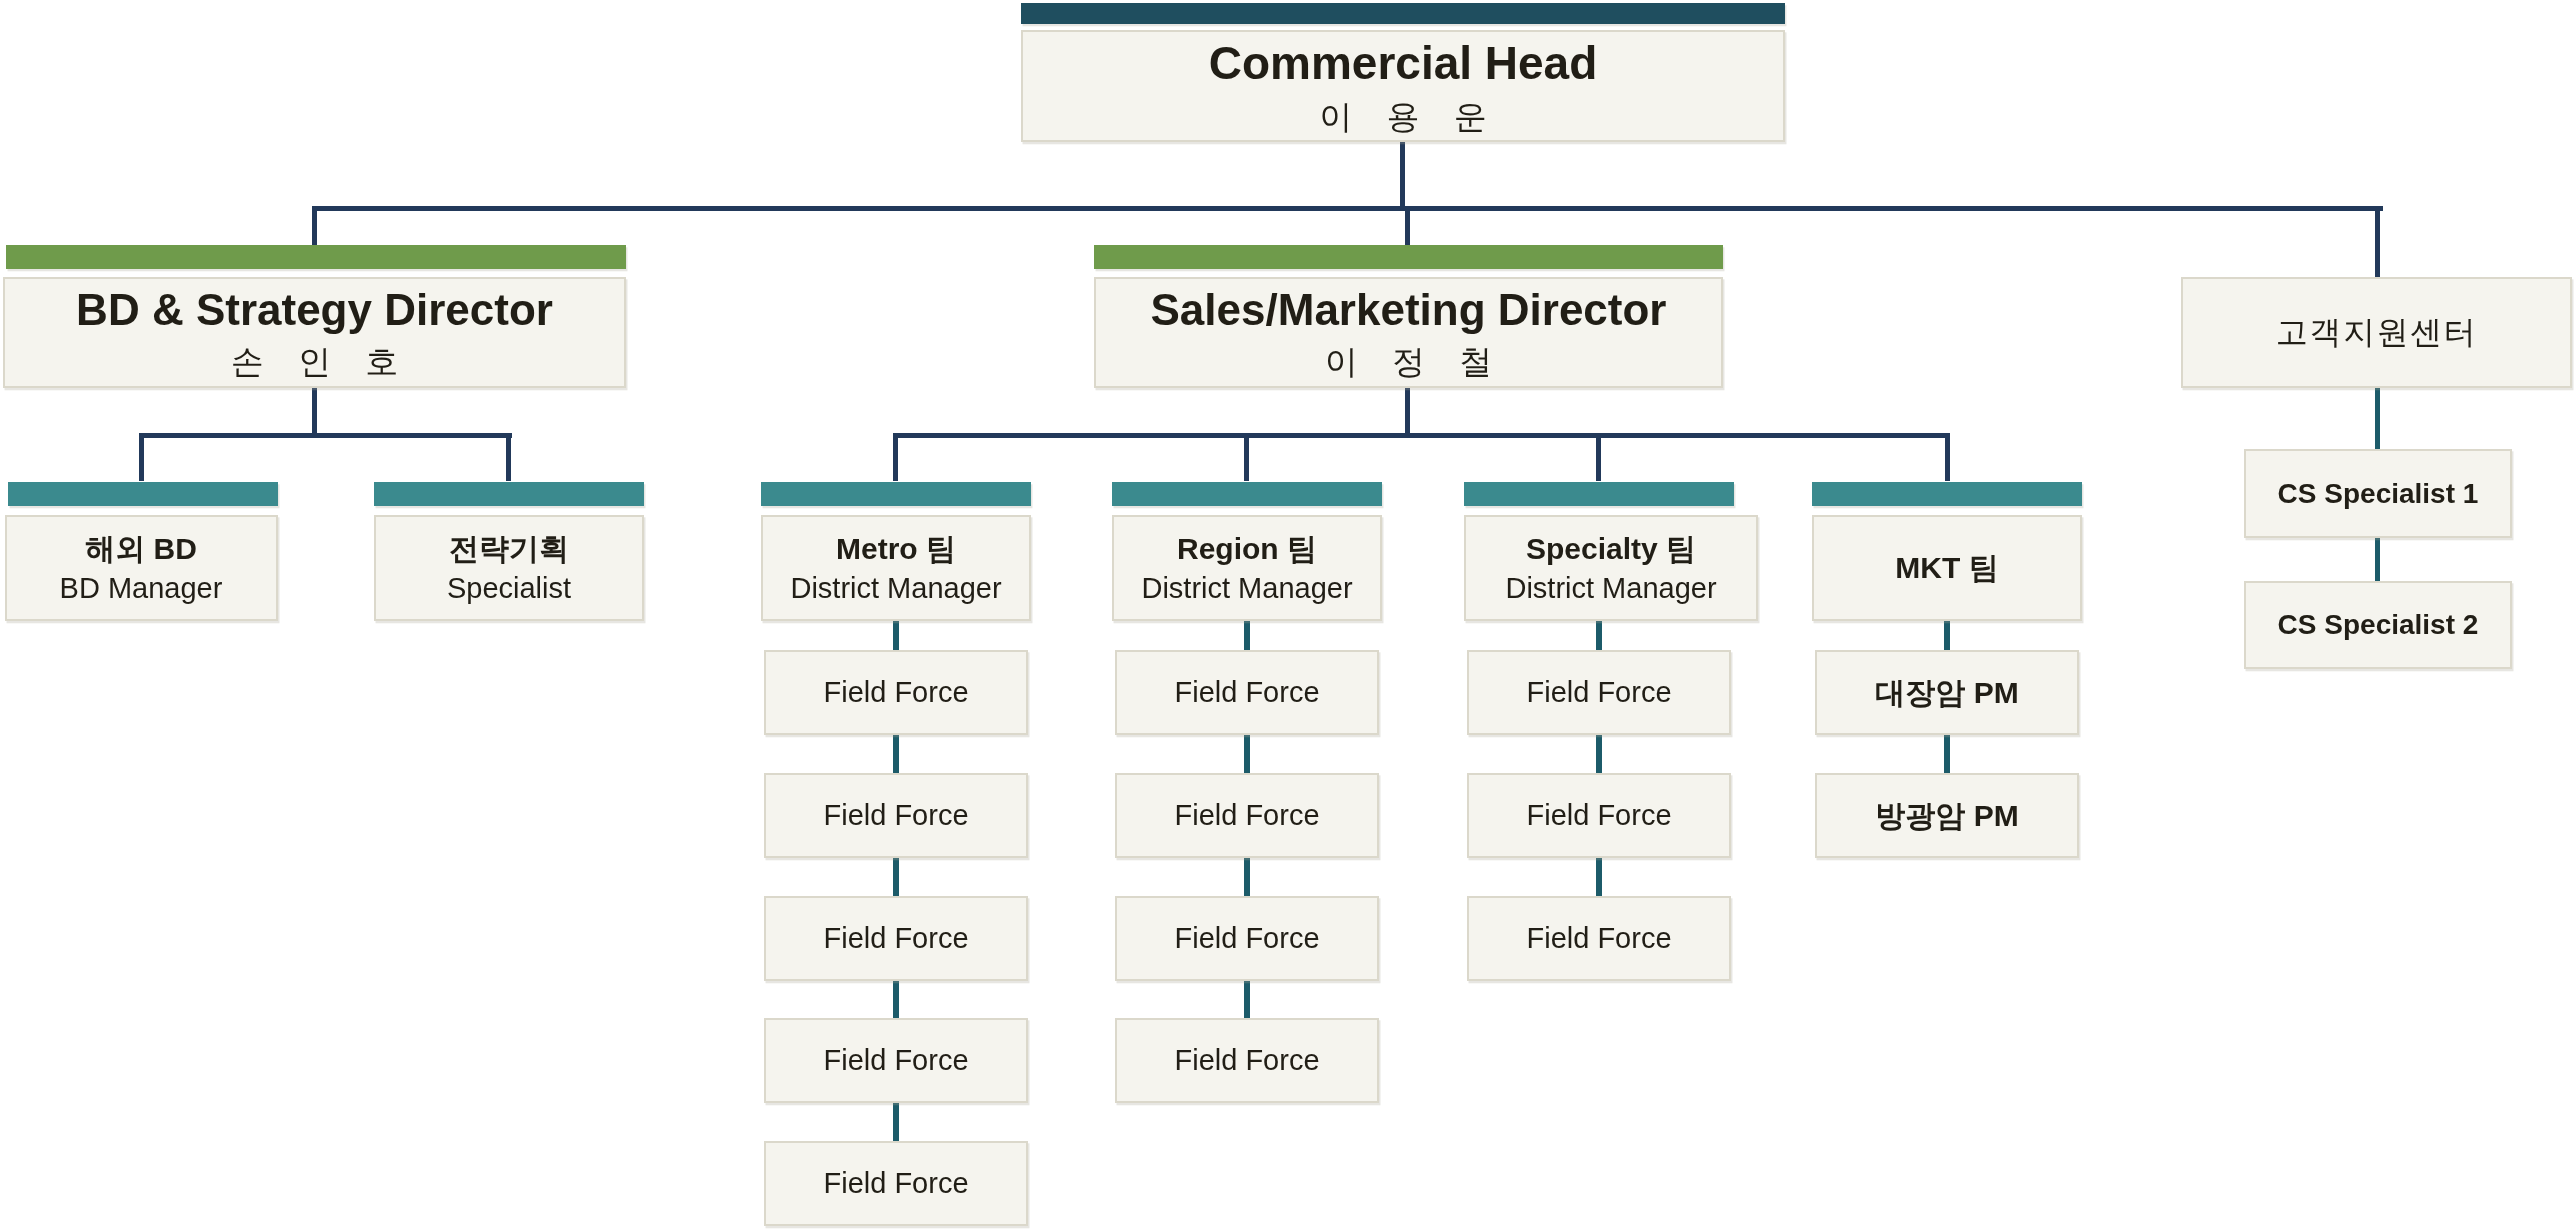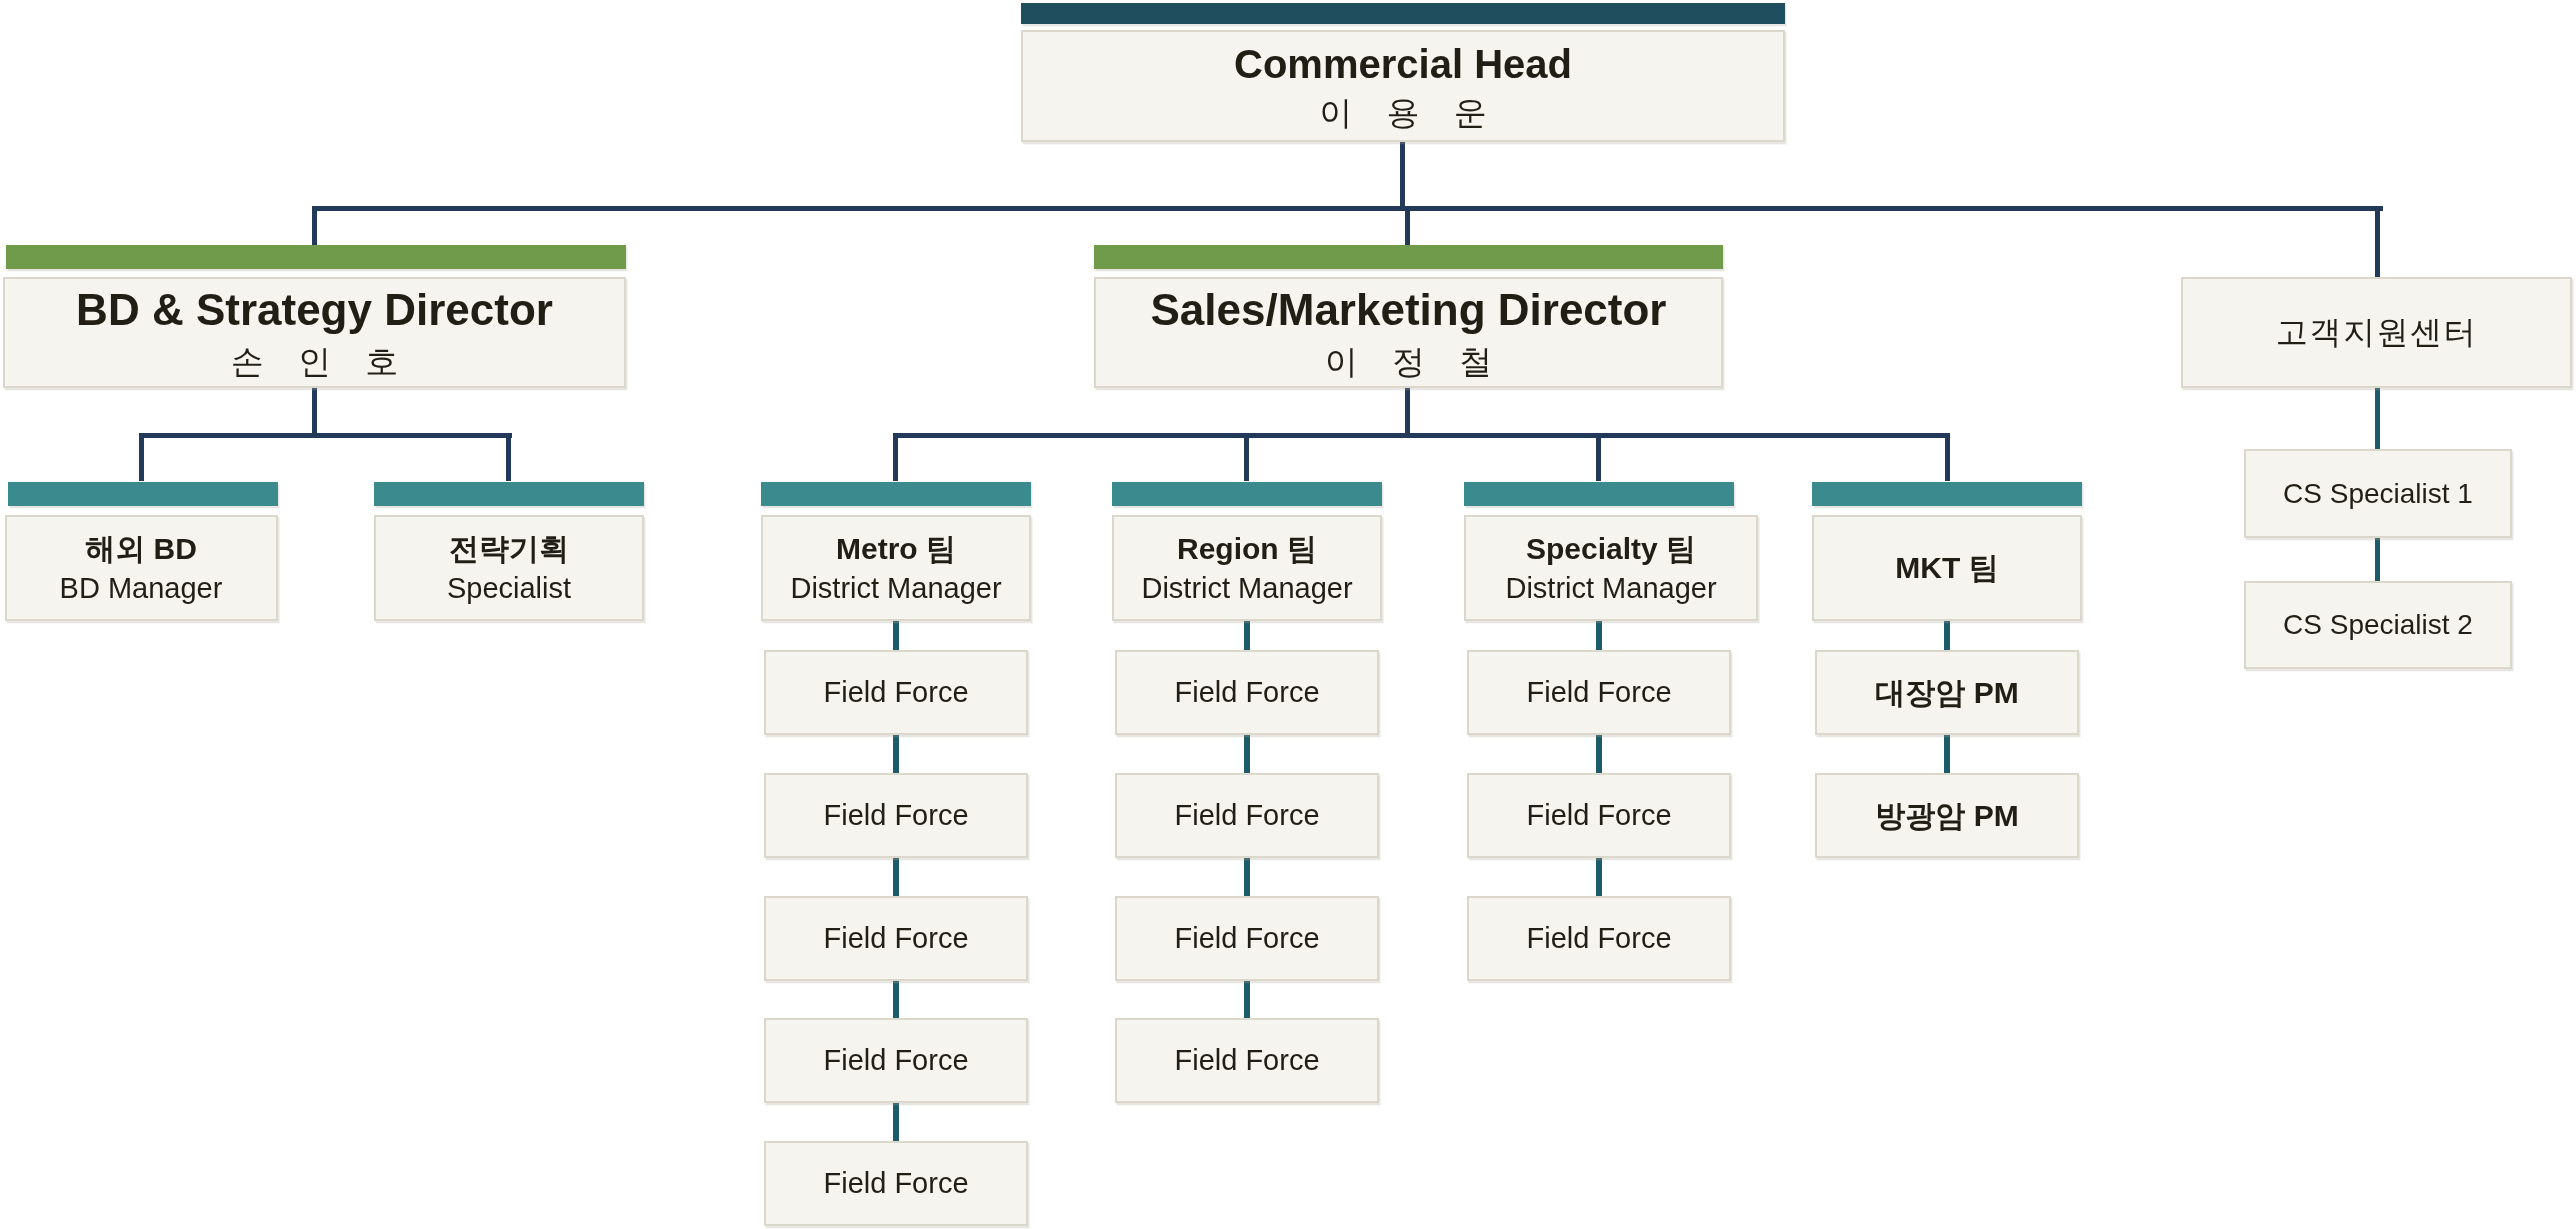--- a/index.html
+++ b/index.html
@@ -24,26 +24,26 @@
     background:#f5f4ee;
     border:2.3px solid #dbd8cb;
     box-sizing:border-box;
     display:flex;
     flex-direction:column;
     align-items:center;
     justify-content:center;
     text-align:center;
     box-shadow:1.5px 2.3px 0 rgba(170,165,150,.28);
   }
-  .t-xl{font-size:40px;font-weight:bold;line-height:1.35;}
+  .t-xl{font-size:46px;font-weight:bold;line-height:1.35;}
   .t-l{font-size:44px;font-weight:bold;line-height:1.35;}
   .t-m{font-size:30px;font-weight:bold;line-height:1.4;}
   .t-reg{font-size:30px;font-weight:bold;line-height:1.4;}
   .t-sm{font-size:29px;font-weight:normal;line-height:1.3;}
-  .t-cs{font-size:28px;font-weight:normal;}
+  .t-cs{font-size:28px;font-weight:bold;}
   .name{font-size:33px;font-weight:normal;letter-spacing:0.38em;text-indent:0.38em;}
   .kr-title{font-size:32px;font-weight:normal;letter-spacing:0.05em;}
 </style>
 </head>
 <body>
 
 <div class="stage">
 
   <div class="line navy" style="left:1400px;top:142px;width:5.3px;height:66px"></div>
   <div class="line navy" style="left:312px;top:206px;width:2071px;height:5.3px"></div>

